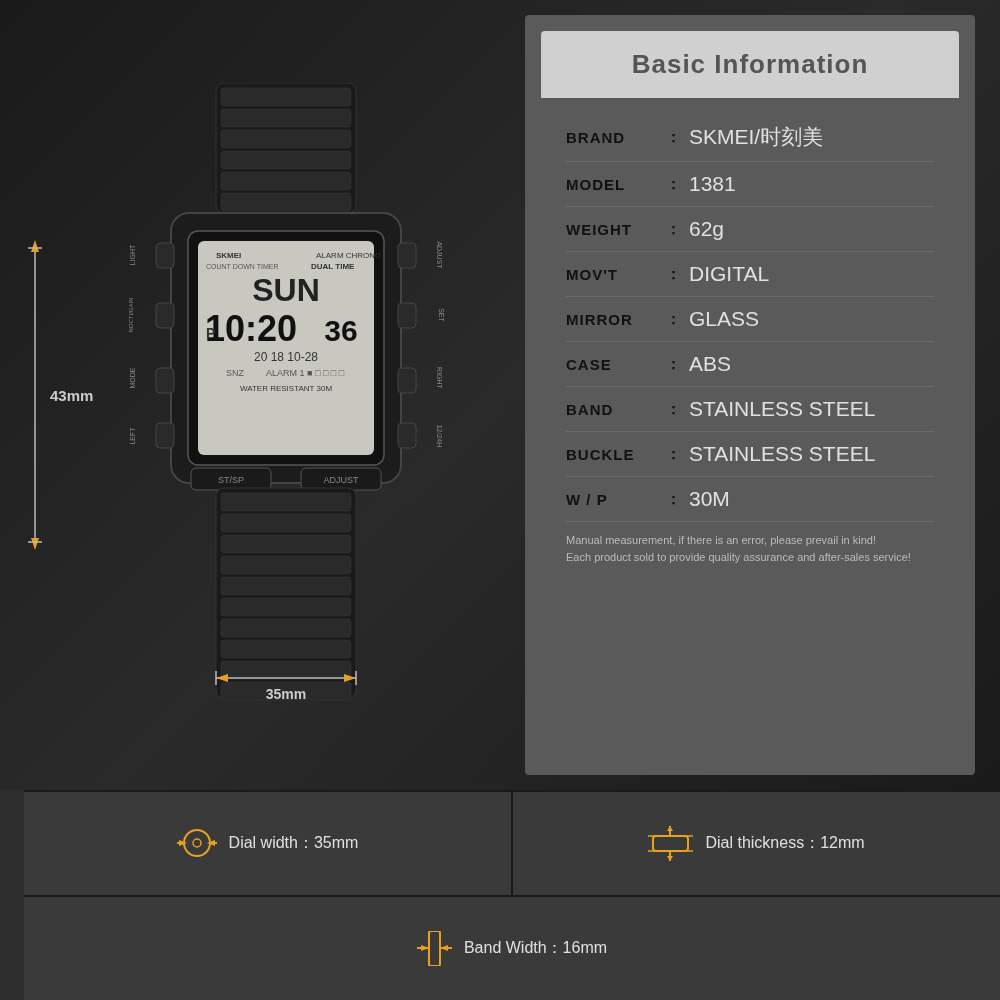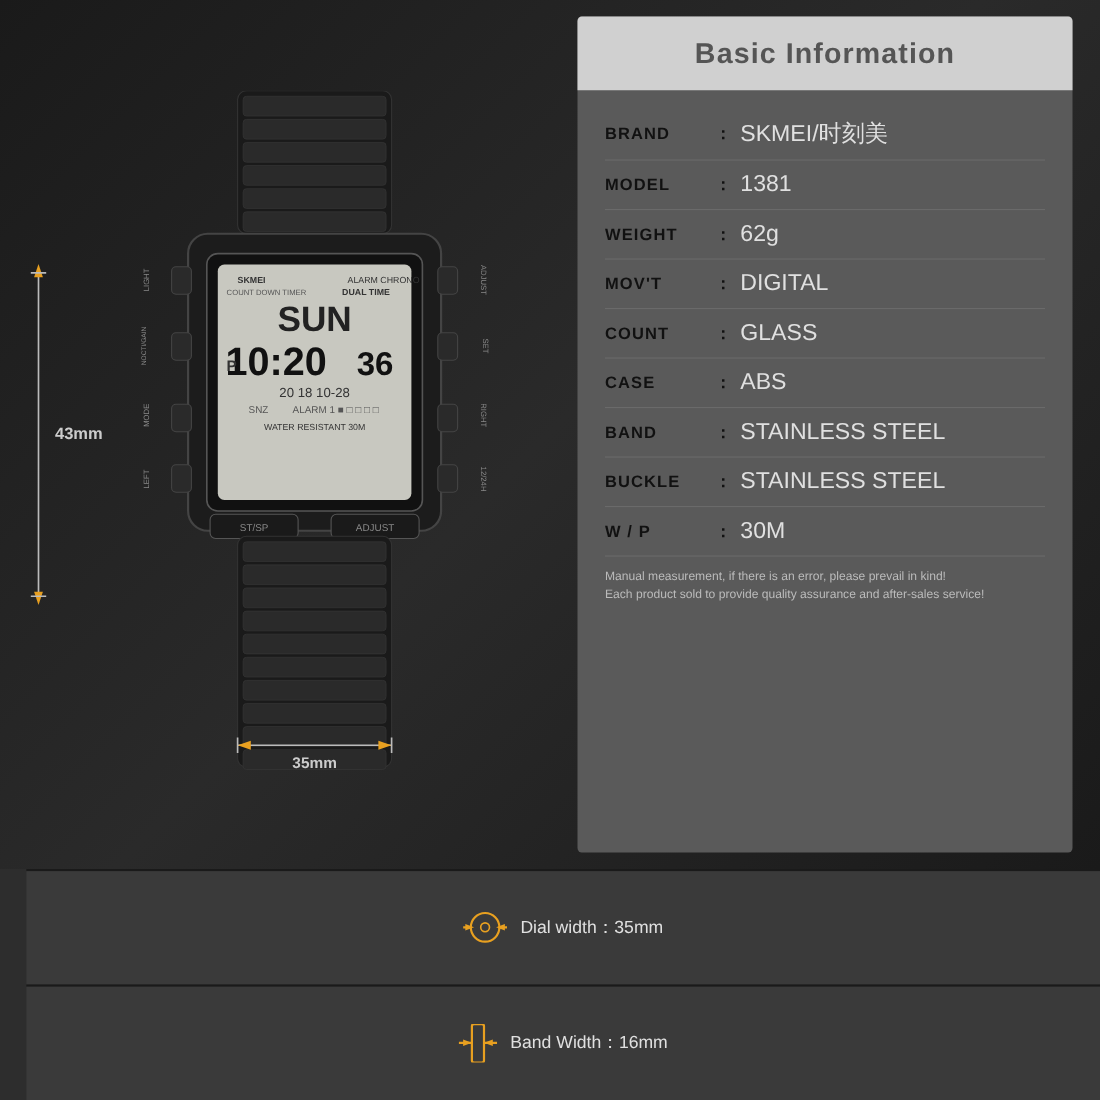--- a/index.html
+++ b/index.html
@@ -30,21 +30,21 @@
       position: relative;
     }
 
     
     .info-panel {
       width: 450px;
       height: 760px;
       margin: 15px 15px 15px 5px;
       background: #5a5a5a;
       border-radius: 4px;
-      padding: 0;
+      padding: 16px;
       display: flex;
       flex-direction: column;
     }
 
     .info-header {
       background: #d0d0d0;
       padding: 18px 20px;
       border-radius: 4px 4px 0 0;
       text-align: center;
     }
@@ -290,21 +290,21 @@
         <span class="info-value">62g</span>
       </div>
 
       <div class="info-row">
         <span class="info-label">MOV'T</span>
         <span class="info-colon">：</span>
         <span class="info-value">DIGITAL</span>
       </div>
 
       <div class="info-row">
-        <span class="info-label">COUNT</span>
+        <span class="info-label">MIRROR</span>
         <span class="info-colon">：</span>
         <span class="info-value">GLASS</span>
       </div>
 
       <div class="info-row">
         <span class="info-label">CASE</span>
         <span class="info-colon">：</span>
         <span class="info-value">ABS</span>
       </div>
 
@@ -343,20 +343,33 @@
       <svg width="40" height="35">
         <circle cx="20" cy="17" r="13" fill="none" stroke="#e8a020" stroke-width="2"></circle>
         <circle cx="20" cy="17" r="4" fill="none" stroke="#e8a020" stroke-width="1.5"></circle>
         <line x1="0" y1="17" x2="8" y2="17" stroke="#e8a020" stroke-width="2"></line>
         <polygon points="2,14 10,17 2,20" fill="#e8a020"></polygon>
         <line x1="32" y1="17" x2="40" y2="17" stroke="#e8a020" stroke-width="2"></line>
         <polygon points="38,14 30,17 38,20" fill="#e8a020"></polygon>
       </svg>
       <span class="spec-text">Dial width：35mm</span>
     </div>
+    <div class="spec-item">
+
+      <svg width="45" height="35">
+        <rect x="5" y="10" width="35" height="15" rx="3" fill="none" stroke="#e8a020" stroke-width="2"></rect>
+        <line x1="0" y1="10" x2="50" y2="10" stroke="#e8a020" stroke-width="1.5"></line>
+        <line x1="0" y1="25" x2="50" y2="25" stroke="#e8a020" stroke-width="1.5"></line>
+        <line x1="22" y1="0" x2="22" y2="10" stroke="#e8a020" stroke-width="2"></line>
+        <polygon points="19,5 22,0 25,5" fill="#e8a020"></polygon>
+        <line x1="22" y1="25" x2="22" y2="35" stroke="#e8a020" stroke-width="2"></line>
+        <polygon points="19,30 22,35 25,30" fill="#e8a020"></polygon>
+      </svg>
+      <span class="spec-text">Dial thickness：12mm</span>
+    </div>
   </div>
   <div class="specs-row">
     <div class="spec-item">
 
       <svg width="35" height="35">
         <rect x="12" y="0" width="11" height="35" rx="2" fill="none" stroke="#e8a020" stroke-width="2"></rect>
         <line x1="0" y1="17" x2="12" y2="17" stroke="#e8a020" stroke-width="2"></line>
         <polygon points="4,14 12,17 4,20" fill="#e8a020"></polygon>
         <line x1="23" y1="17" x2="35" y2="17" stroke="#e8a020" stroke-width="2"></line>
         <polygon points="31,14 23,17 31,20" fill="#e8a020"></polygon>

